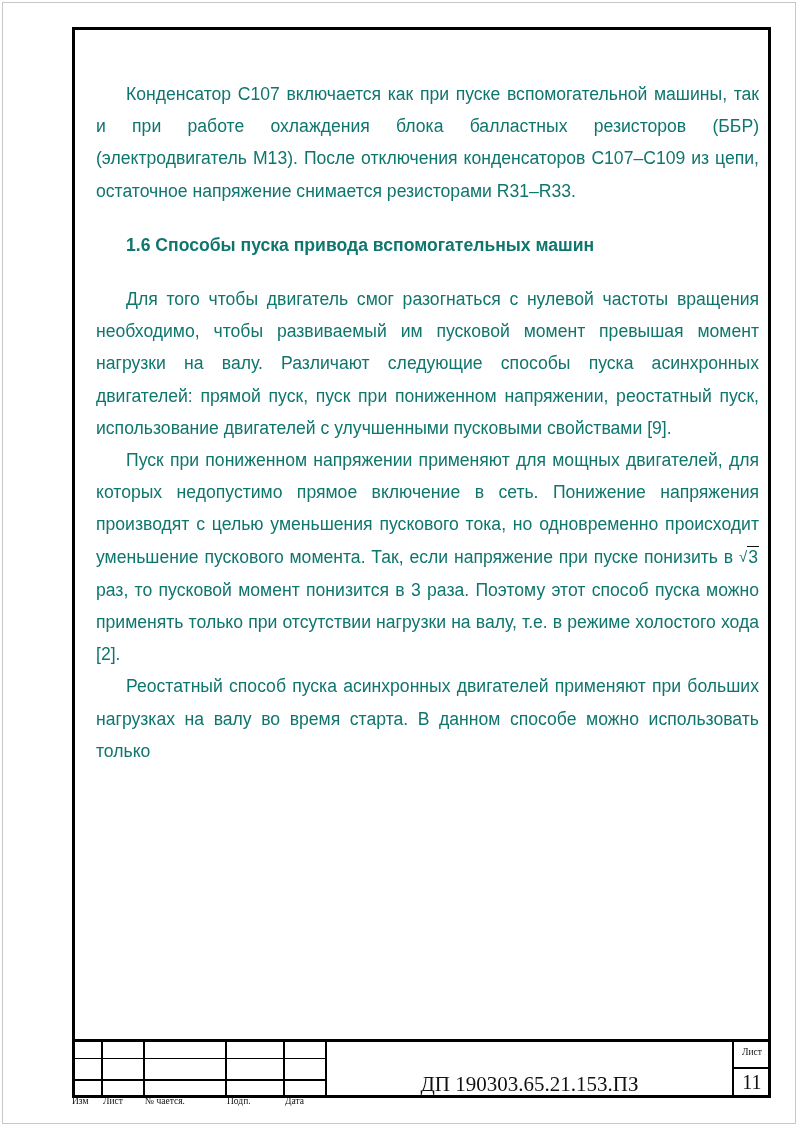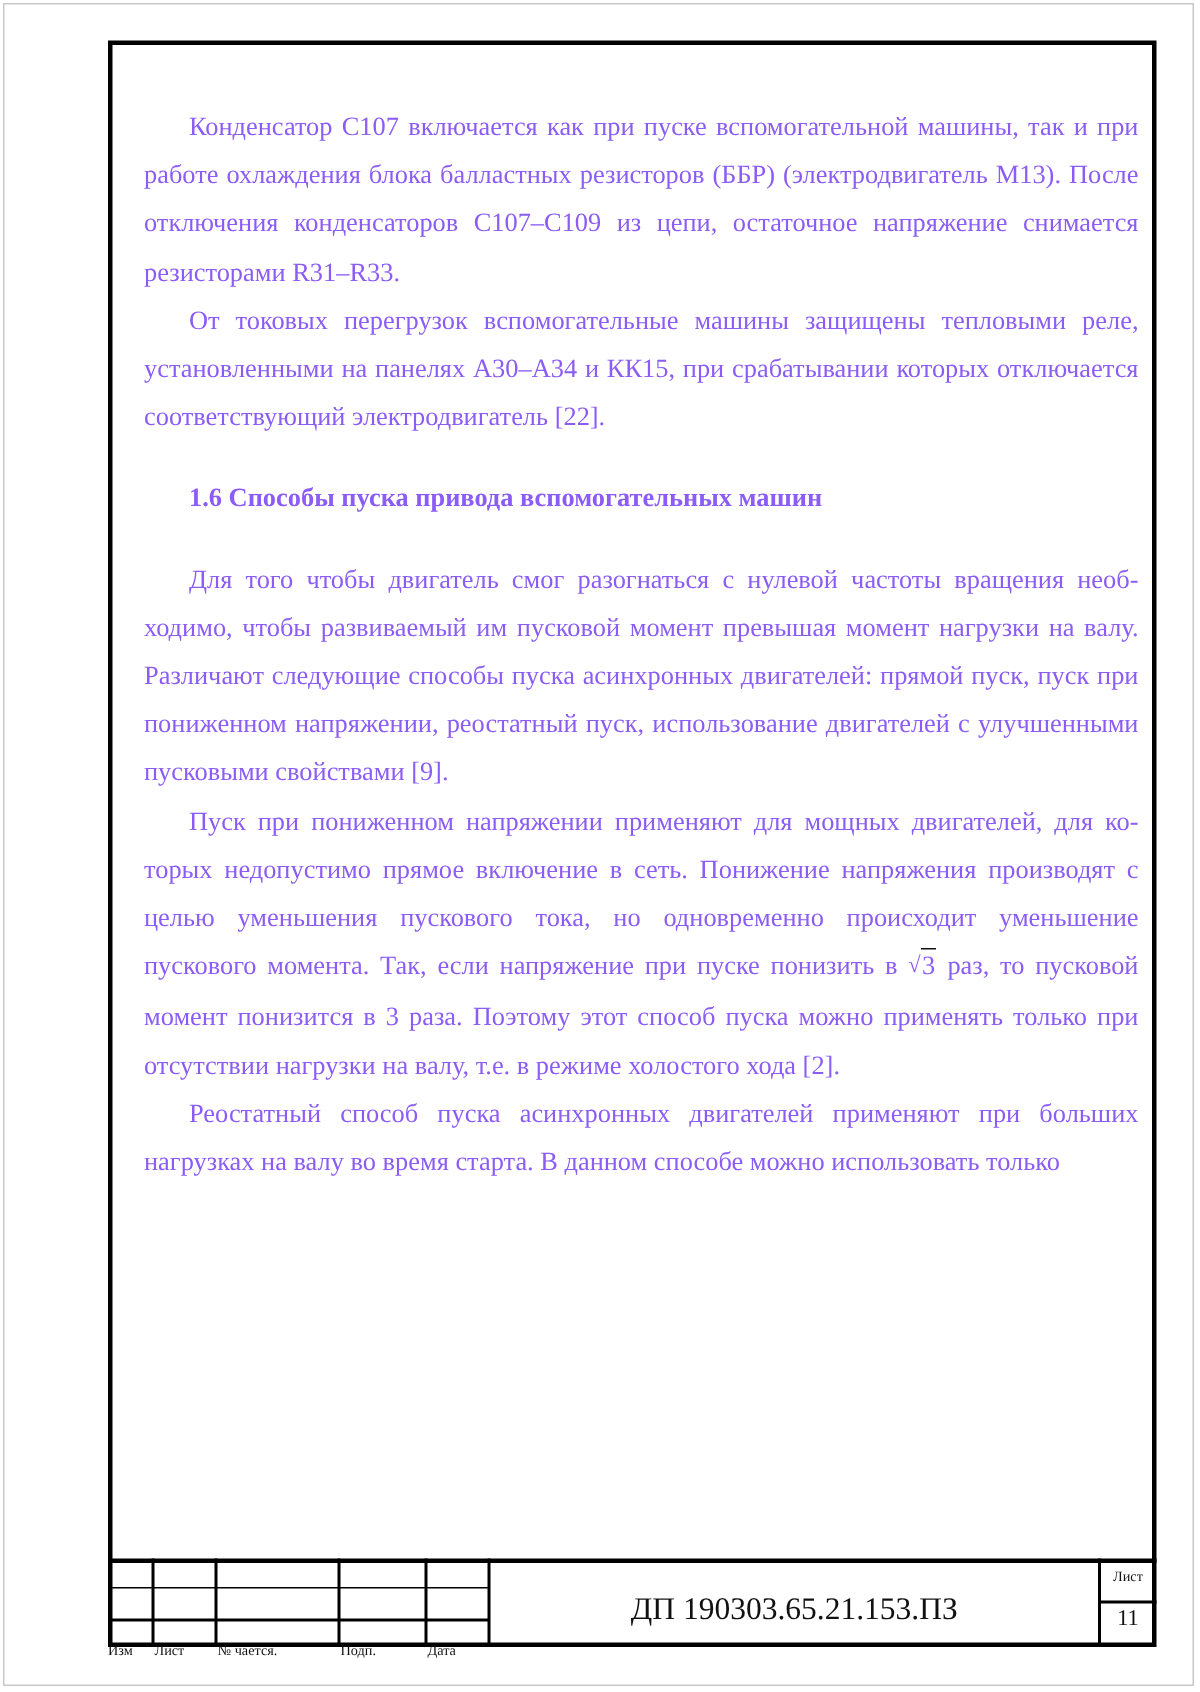--- a/index.html
+++ b/index.html
@@ -6,23 +6,23 @@
   body { width: 800px; height: 1128px; position: relative; overflow: hidden; }
   .page-outline {
     position: absolute; left: 2px; top: 2px; width: 794px; height: 1122px;
     border: 1px solid #c8c8c8; box-sizing: border-box;
   }
   .frame {
     position: absolute; left: 72px; top: 27px; width: 699px; height: 1071px;
     border: 3px solid #000; box-sizing: border-box;
   }
   .content {
-    position: absolute; left: 96px; top: 68px; width: 663px;
-    font-family: Liberation Serif, serif;
-    font-size: 17.6px; line-height: 32.2px; color: #8b5cf6;
+    position: absolute; left: 96px; top: 78px; width: 663px;
+    font-family: Liberation Sans, sans-serif;
+    font-size: 17.6px; line-height: 32.2px; color: #0f766e;
   }
   .para {
     margin: 0; text-align: justify; text-indent: 30px;
     hyphens: manual;
   }
   .heading {
     margin: 22px 0 22px 0; text-indent: 30px; font-weight: bold;
     font-size: 17.6px; line-height: 32.2px;
   }
   .sqrt { white-space: nowrap; }
@@ -35,40 +35,39 @@
     font-family: "Liberation Serif", "DejaVu Serif", serif; color: #111;
   }
   .tb .hline, .tb .vline { position: absolute; background: #000; }
   .tb .cell-label {
     position: absolute; font-size: 9.5px; text-align: left;
     line-height: 1; top: 58px;
   }
   .tb .doc-code {
     position: absolute; left: 254px; width: 407px; top: 0; height: 59px;
     display: flex; align-items: center; justify-content: center;
-    font-size: 21px; padding-top: 4px;
+    font-size: 21px; padding-top: 16px;
   }
   .tb .sheet-label {
     position: absolute; left: 661px; width: 38px; top: 8px;
     text-align: center; font-size: 9.5px;
   }
   .tb .sheet-num {
     position: absolute; left: 661px; width: 38px; top: 32px;
-    text-align: center; font-size: 15px;
+    text-align: center; font-size: 20px;
   }
 </style>
 </head>
 <body>
 
 <div class="page-outline"></div>
 <div class="frame"></div>
 
 <div class="content">
   <p class="para">Конденсатор С107 включается как при пуске вспомогательной машины, так и при работе охлаждения блока балластных резисторов (ББР) (электродвигатель М13). После отключения конденсаторов С107–С109 из цепи, остаточное напряже­ние снимается резисторами R31–R33.</p>
-  <p class="para">От токовых перегрузок вспомогательные машины защищены тепловыми реле, установленными на панелях А30–А34 и КК15, при срабатывании которых отклю­чается соответствующий электродвигатель [22].</p>
 
   <h2 class="heading">1.6 Способы пуска привода вспомогательных машин</h2>
 
   <p class="para">Для того чтобы двигатель смог разогнаться с нулевой частоты вращения необ­ходимо, чтобы развиваемый им пусковой момент превышая момент нагрузки на валу. Различают следующие способы пуска асинхронных двигателей: прямой пуск, пуск при пониженном напряжении, реостатный пуск, использование двигателей с улучшенными пусковыми свойствами [9].</p>
 
   <p class="para"><span>Пуск при пониженном напряжении применяют для мощных двигателей, для ко­торых недопустимо прямое включение в сеть. Понижение напряжения производят с целью уменьшения пускового тока, но одновременно происходит уменьшение пускового момента. Так, если напряжение при пуске понизить в </span><span class="sqrt"><span class="rad">√</span><span class="under">3</span></span><span> раз, то пуско­вой момент понизится в 3 раза. Поэтому этот способ пуска можно применять только при отсутствии нагрузки на валу, т.е. в режиме холостого хода [2].</span></p>
 
   <p class="para">Реостатный способ пуска асинхронных двигателей применяют при больших нагрузках на валу во время старта. В данном способе можно использовать только</p>
 </div>
 

